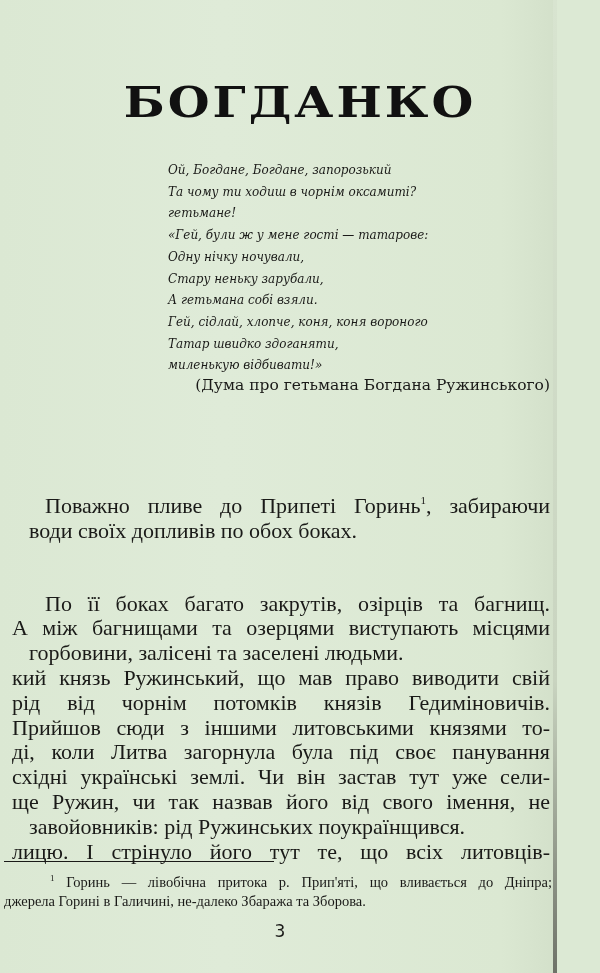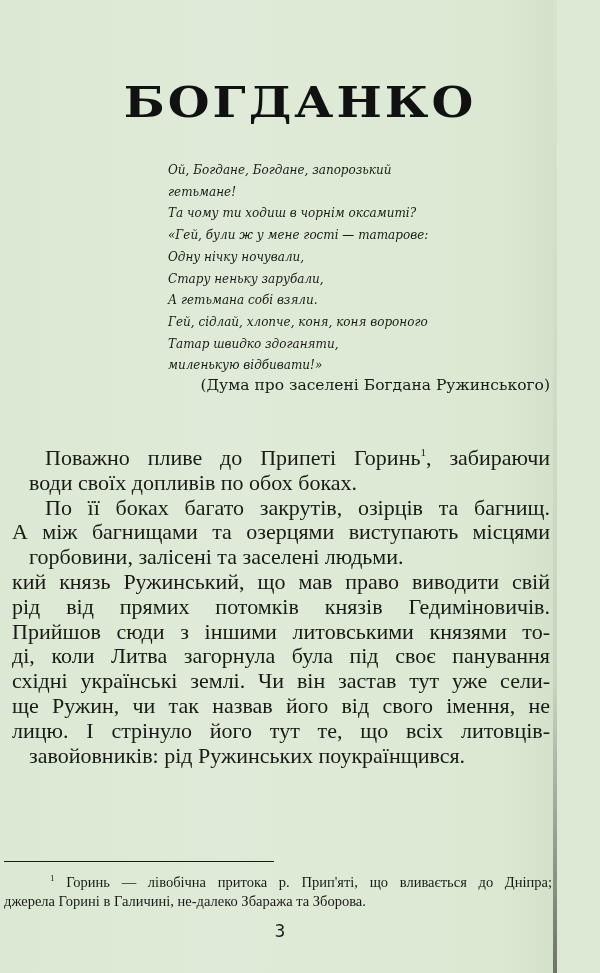--- a/index.html
+++ b/index.html
@@ -74,20 +74,21 @@
     }
     .body-text .line {
       display: block;
       white-space: nowrap;
       height: 24.8px;
       text-align-last: justify;
       text-align: justify;
     }
     .body-text .line.indent {
       padding-left: 33px;
+      margin-top: 48px;
     }
     .body-text .line.last {
       text-align-last: left;
       margin-left: 17px;
     }
     sup.fn {
       font-size: 11px;
       vertical-align: 9px;
       line-height: 0;
     }
@@ -132,50 +133,50 @@
   </style>
 </head>
 <body>
 
 <div class="page">
 
   <h1 class="title" style="margin:0;">БОГДАНКО</h1>
 
   <div class="epigraph">
     <span class="line">Ой, Богдане, Богдане, запорозький</span>
+    <span class="line">Та чому ти ходиш в чорнім оксамиті?</span>
     <span class="line">гетьмане!</span>
-    <span class="line">Та чому ти ходиш в чорнім оксамиті?</span>
     <span class="line">«Гей, були ж у мене гості — татарове:</span>
     <span class="line">Одну нічку ночували,</span>
     <span class="line">Стару неньку зарубали,</span>
     <span class="line">А гетьмана собі взяли.</span>
     <span class="line">Гей, сідлай, хлопче, коня, коня вороного</span>
     <span class="line">Татар швидко здоганяти,</span>
     <span class="line">миленькую відбивати!»</span>
   </div>
 
-  <div class="attribution">(Дума про заселені Богдана Ружинського)</div>
+  <div class="attribution">(Дума про гетьмана Богдана Ружинського)</div>
 
   <div class="body-text">
 
     <span class="line indent"><span>Поважно пливе до Припеті Горинь</span><sup class="fn">1</sup><span>, забираючи</span></span>
     <span class="line last">води своїх допливів по обох боках.</span>
 
     <span class="line indent">По її боках багато закрутів, озірців та багнищ.</span>
     <span class="line">А між багнищами та озерцями виступають місцями</span>
     <span class="line last">горбовини, залісені та заселені людьми.</span>
 
     <span class="line">кий князь Ружинський, що мав право виводити свій</span>
-    <span class="line">рід від прямих потомків князів Гедиміновичів.</span>
+    <span class="line">рід від чорнім потомків князів Гедиміновичів.</span>
     <span class="line">Прийшов сюди з іншими литовськими князями то-</span>
     <span class="line">ді, коли Литва загорнула була під своє панування</span>
     <span class="line">східні українські землі. Чи він застав тут уже сели-</span>
     <span class="line">ще Ружин, чи так назвав його від свого імення, не</span>
+    <span class="line last">завойовників: рід Ружинських поукраїнщився.</span>
     <span class="line">лицю. І стрінуло його тут те, що всіх литовців-</span>
-    <span class="line last">завойовників: рід Ружинських поукраїнщився.</span>
   </div>
 
   <div class="footnote-rule"></div>
 
   <div class="footnote">
     <span class="line first"><sup>1</sup> <span>Горинь — лівобічна притока р. Прип'яті, що вливається до Дніпра;</span></span>
     <span class="line">джерела Горині в Галичині, не-далеко Збаража та Зборова.</span>
   </div>
 
   <div class="page-number">3</div>

